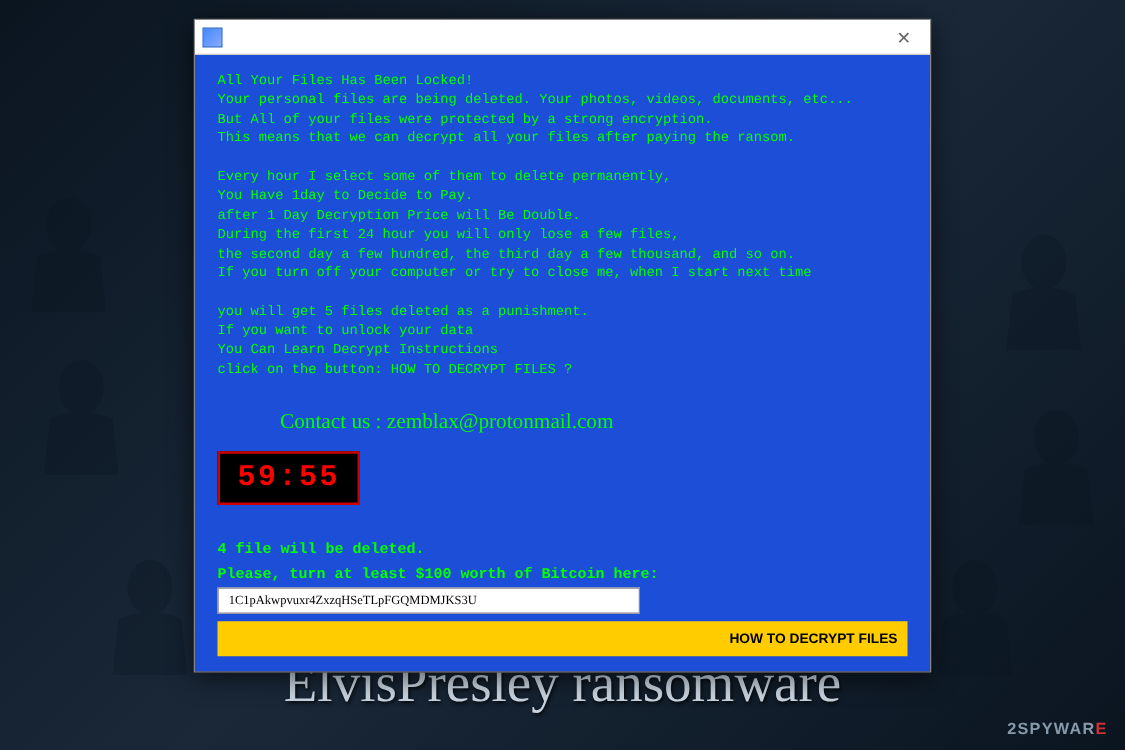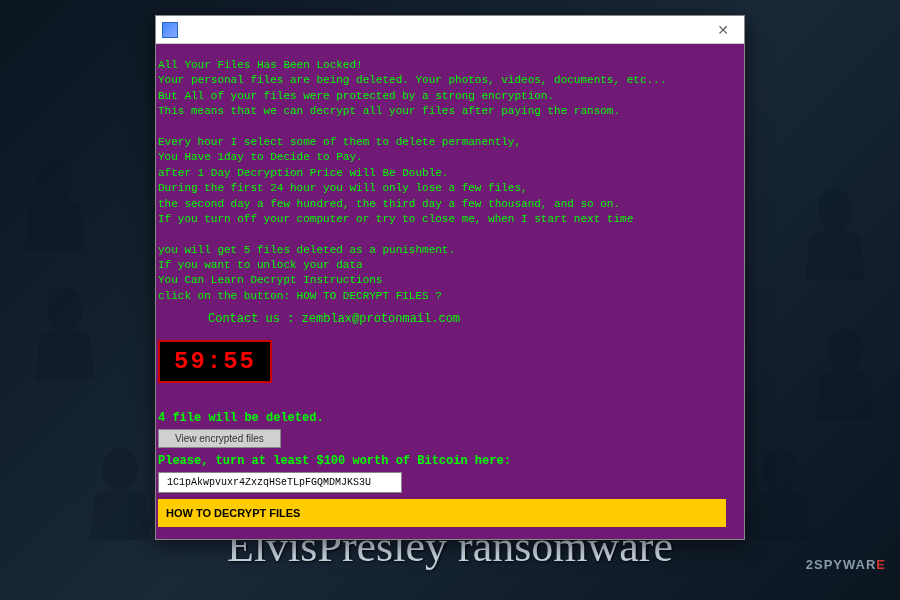--- a/index.html
+++ b/index.html
@@ -61,35 +61,35 @@
       width: 30px;
       height: 20px;
       display: flex;
       align-items: center;
       justify-content: center;
       color: #666;
       font-size: 14px;
       cursor: pointer;
     }
     .content {
-      padding: 14px 18px 12px 2px;
-      background: #701a75;
+      padding: 14px 18px 12px 18px;
+      background: #1d4ed8;
     }
     .ransom-text {
       font-family: 'Courier New', monospace;
       color: #00ff00;
       font-size: 11px;
       line-height: 1.4;
       white-space: pre-wrap;
     }
     .contact-line {
-      font-family: Liberation Mono, monospace;
-      color: #00ff00;
-      font-size: 12px;
-      margin-top: 8px;
+      font-family: Liberation Serif, serif;
+      color: #00ff00;
+      font-size: 17px;
+      margin-top: 23px;
       margin-left: 50px;
     }
     .timer-box {
       margin-top: 14px;
       display: inline-block;
       border: 2px solid #cc0000;
       padding: 6px 14px;
       background: #000;
     }
     .timer {
@@ -121,53 +121,53 @@
       color: #00ff00;
       font-size: 12px;
       font-weight: bold;
       margin-top: 6px;
     }
     .bitcoin-addr {
       display: block;
       background: #fff;
       border: 1px solid #888;
       padding: 4px 8px;
-      font-family: Liberation Mono, monospace;
+      font-family: Liberation Serif, serif;
       font-size: 10px;
       color: #000;
       margin-top: 4px;
-      width: 244px;
+      width: 338px;
     }
     .decrypt-btn {
       display: block;
       background: #ffcc00;
       border: none;
       padding: 8px;
       font-size: 11px;
       font-weight: bold;
       color: #000;
       margin-top: 6px;
       width: 100%;
-      text-align: left;
+      text-align: right;
       cursor: pointer;
     }
     .page-title {
       position: absolute;
       bottom: 28px;
       left: 50%;
       transform: translateX(-50%);
       font-family: 'Brush Script MT', cursive;
       font-size: 44px;
       color: #c8d4e0;
       z-index: 5;
       text-shadow: 1px 1px 3px rgba(0,0,0,0.8);
     }
     .watermark {
       position: absolute;
-      bottom: 28px;
+      bottom: 10px;
       right: 14px;
       color: #8899aa;
       font-size: 13px;
       font-weight: bold;
       letter-spacing: 1px;
       z-index: 5;
     }
     .watermark .red {
       color: #cc3333;
     }
@@ -224,21 +224,20 @@
 
 you will get 5 files deleted as a punishment.
 If you want to unlock your data
 You Can Learn Decrypt Instructions
 click on the button: HOW TO DECRYPT FILES ?</div>
     <div class="contact-line">Contact us : zemblax@protonmail.com</div>
     <div class="timer-box">
       <div class="timer">59:55</div>
     </div>
     <div class="deleted-line">4 file will be deleted.</div>
-    <button class="view-btn">View encrypted files</button>
     <div class="send-line">Please, turn at least $100 worth of Bitcoin here:</div>
     <input class="bitcoin-addr" readonly="" value="1C1pAkwpvuxr4ZxzqHSeTLpFGQMDMJKS3U" style="">
     <button class="decrypt-btn">HOW TO DECRYPT FILES</button>
   </div>
 </div>
 
 <div class="page-title">ElvisPresley ransomware</div>
 <div class="watermark">
   <span>2SPYWAR</span><span class="red">E</span>
 </div>

